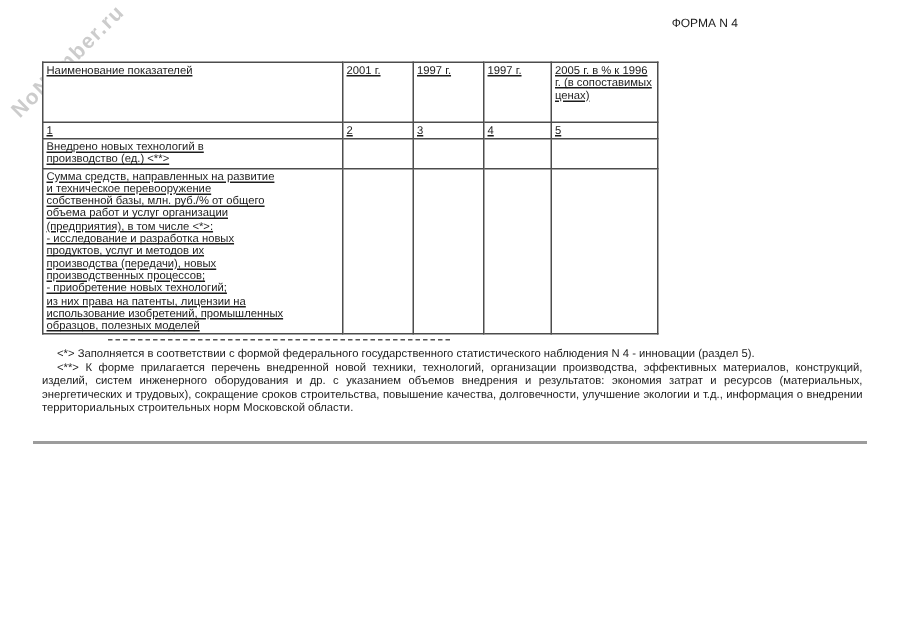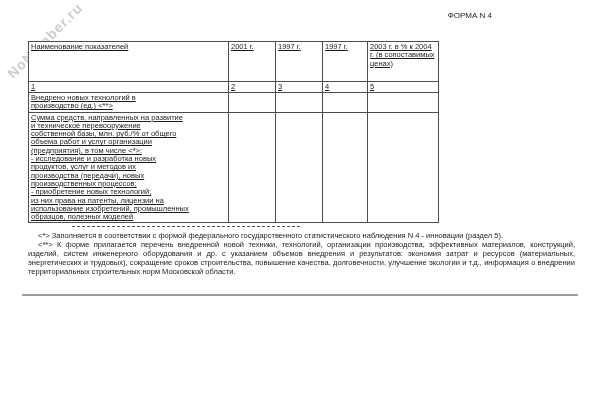--- a/index.html
+++ b/index.html
@@ -63,21 +63,21 @@
         <col style="width:47px">
         <col style="width:45px">
         <col style="width:71px">
     </colgroup>
     <tbody>
       <tr class="hdr">
         <td>Наименование показателей</td>
         <td>2001 г.</td>
         <td>1997 г.</td>
         <td>1997 г.</td>
-        <td>2003 г. в % к 2004 г. (в сопоставимых ценах)</td>
+        <td>2005 г. в % к 1996 г. (в сопоставимых ценах)</td>
       </tr>
       <tr class="nums">
         <td>1</td>
         <td>2</td>
         <td>3</td>
         <td>4</td>
         <td>5</td>
       </tr>
       <tr>
         <td class="ind">Внедрено новых технологий в

